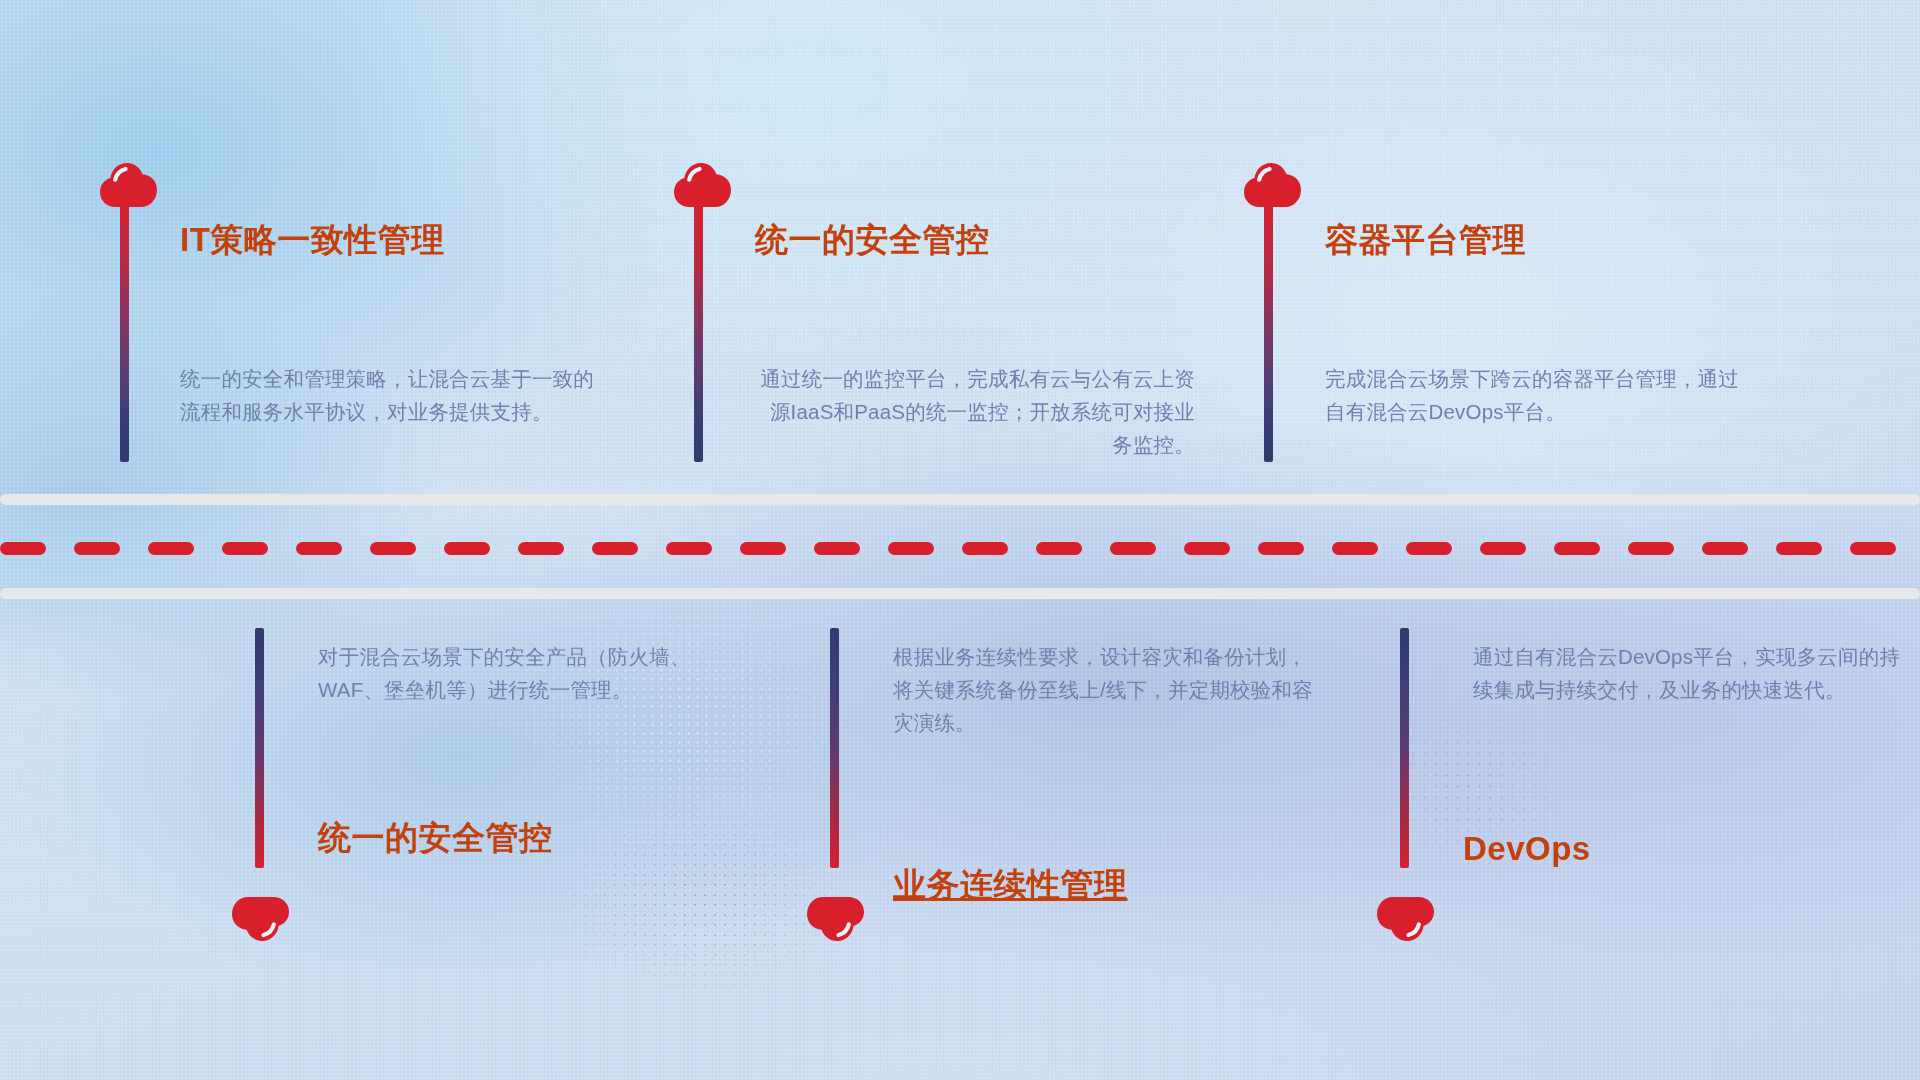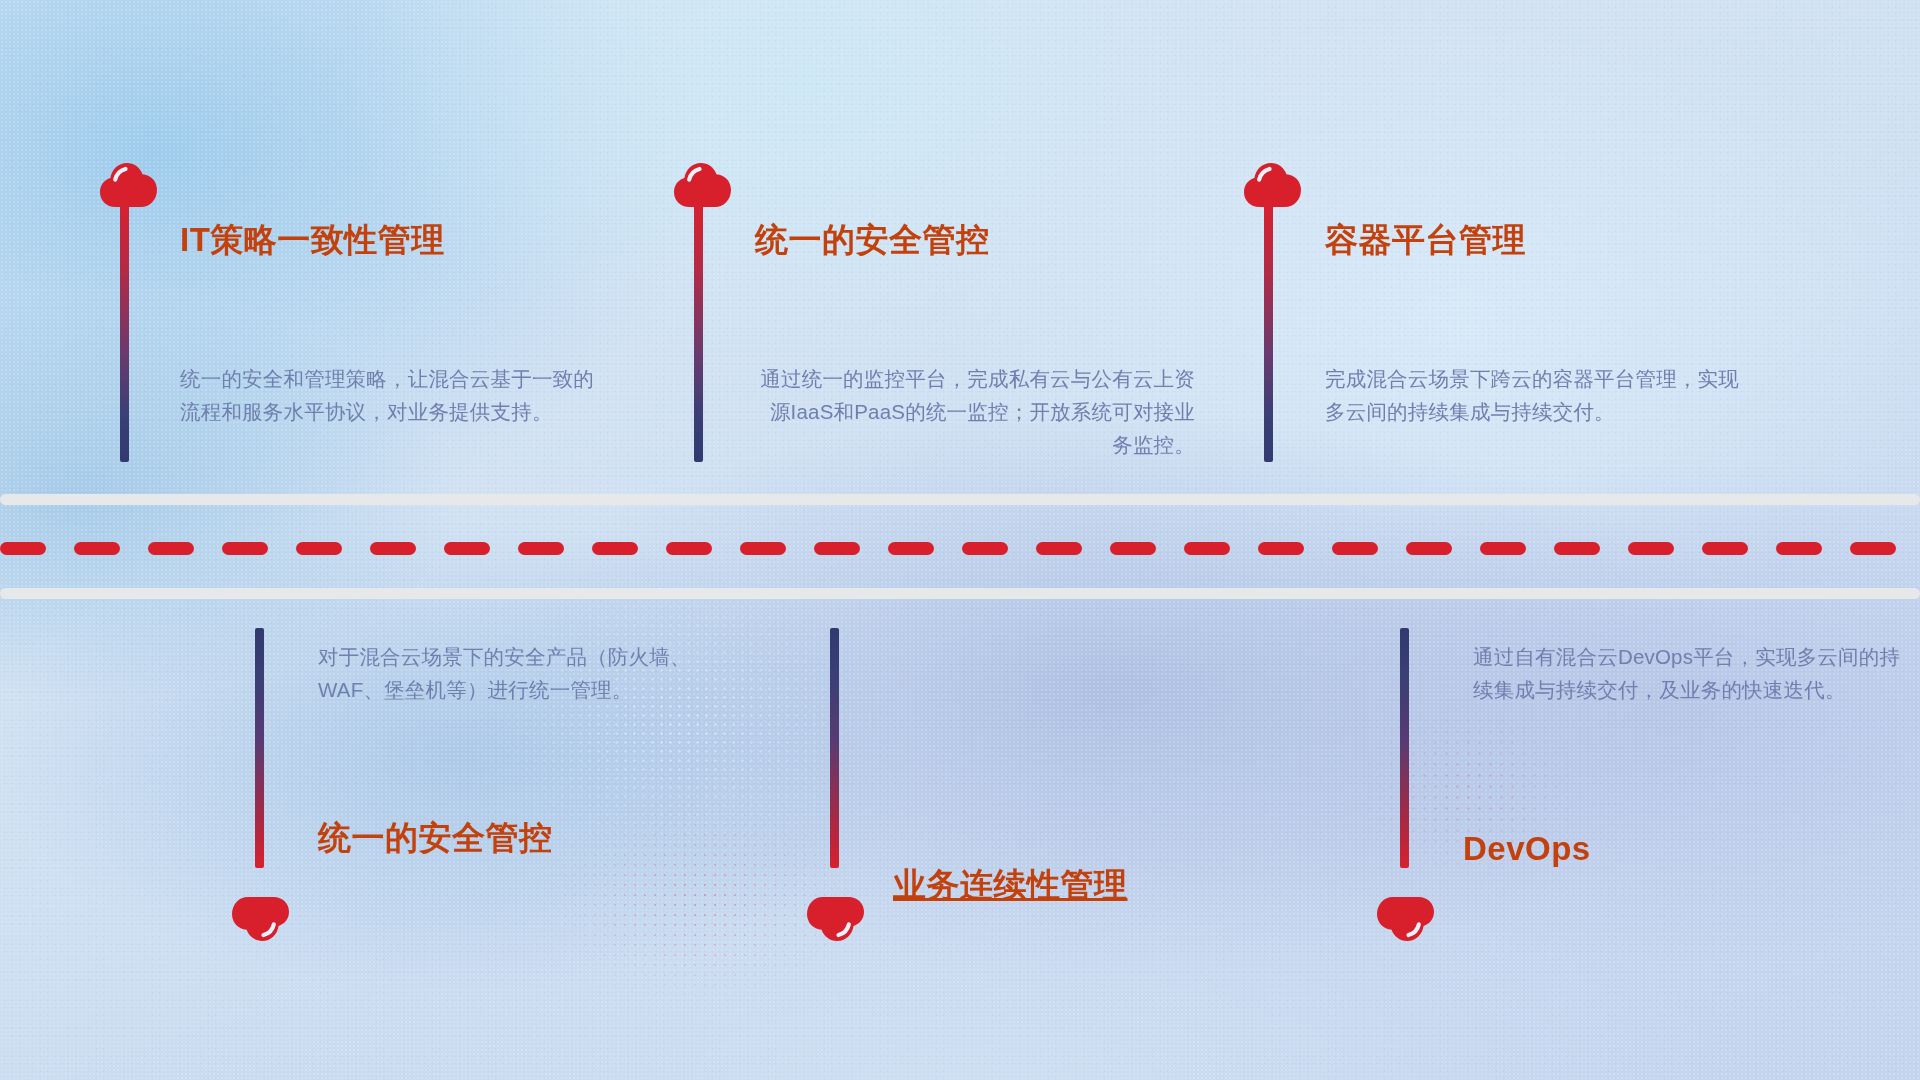--- a/index.html
+++ b/index.html
@@ -150,21 +150,21 @@
   <div class="col" style="left:1242px;top:160px;">
     <div class="cloud">
       <svg viewBox="0 0 62 48" xmlns="http://www.w3.org/2000/svg">
         <path d="M17.5 47C8.4 47 2 40.6 2 32.2c0-7.0 4.3-12.3 10.4-14.1C13.6 9.6 20.4 3 28.9 3c7.2 0 13.3 4.6 15.5 11.2 8.3.6 14.6 7.2 14.6 15.5C59 39.6 52.1 47 43 47Z" fill="#d81f2c"></path>
         <path d="M17.2 19.6c1.3-5.4 5.2-9.3 10.3-10.6" fill="none" stroke="#e9f2fa" stroke-width="4.2" stroke-linecap="round"></path>
       </svg>
     </div>
   </div>
   <div class="col stem down" style="left:1264px;top:202px;height:260px;"></div>
   <div class="col heading" style="left:1325px;top:223px;">容器平台管理</div>
-  <div class="col body" style="left:1325px;top:362px;width:430px;">完成混合云场景下跨云的容器平台管理，实现多云间的持续集成与持续交付。</div>
+  <div class="col body" style="left:1325px;top:362px;width:430px;">完成混合云场景下跨云的容器平台管理，通过自有混合云DevOps平台。</div>
 
   <div class="rule top"></div>
   <div class="dashed">
       <div class="dash" style="background: rgb(216, 31, 44);"></div>
       <div class="dash" style="background: rgb(216, 31, 44);"></div>
       <div class="dash" style="background: rgb(216, 31, 44);"></div>
       <div class="dash" style="background: rgb(216, 31, 44);"></div>
       <div class="dash" style="background: rgb(216, 31, 44);"></div>
       <div class="dash" style="background: rgb(216, 31, 44);"></div>
       <div class="dash" style="background: rgb(216, 31, 44);"></div>
@@ -196,20 +196,21 @@
   <div class="col" style="left:229px;top:896px;">
     <div class="cloud flip">
       <svg viewBox="0 0 62 48" xmlns="http://www.w3.org/2000/svg">
         <path d="M17.5 47C8.4 47 2 40.6 2 32.2c0-7.0 4.3-12.3 10.4-14.1C13.6 9.6 20.4 3 28.9 3c7.2 0 13.3 4.6 15.5 11.2 8.3.6 14.6 7.2 14.6 15.5C59 39.6 52.1 47 43 47Z" fill="#d81f2c"></path>
         <path d="M17.2 19.6c1.3-5.4 5.2-9.3 10.3-10.6" fill="none" stroke="#e9f2fa" stroke-width="4.2" stroke-linecap="round"></path>
       </svg>
     </div>
   </div>
 
   <div class="col stem up" style="left:830px;top:628px;height:240px;"></div>
+  <div class="col body" style="left:893px;top:640px;width:430px;">根据业务连续性要求，设计容灾和备份计划，将关键系统备份至线上/线下，并定期校验和容灾演练。</div>
   <div class="col heading" style="left:893px;top:868px;text-decoration:underline;">业务连续性管理</div>
   <div class="col" style="left:804px;top:896px;">
     <div class="cloud flip">
       <svg viewBox="0 0 62 48" xmlns="http://www.w3.org/2000/svg">
         <path d="M17.5 47C8.4 47 2 40.6 2 32.2c0-7.0 4.3-12.3 10.4-14.1C13.6 9.6 20.4 3 28.9 3c7.2 0 13.3 4.6 15.5 11.2 8.3.6 14.6 7.2 14.6 15.5C59 39.6 52.1 47 43 47Z" fill="#d81f2c"></path>
         <path d="M17.2 19.6c1.3-5.4 5.2-9.3 10.3-10.6" fill="none" stroke="#e9f2fa" stroke-width="4.2" stroke-linecap="round"></path>
       </svg>
     </div>
   </div>
 

